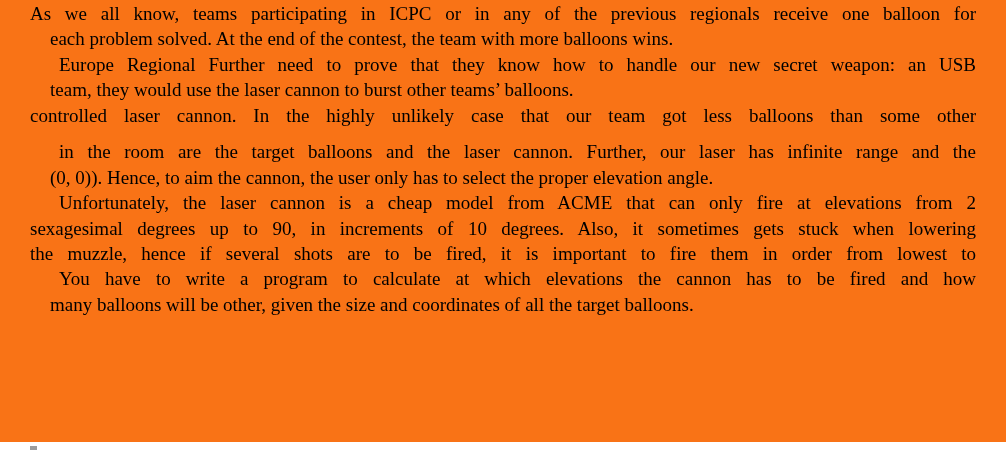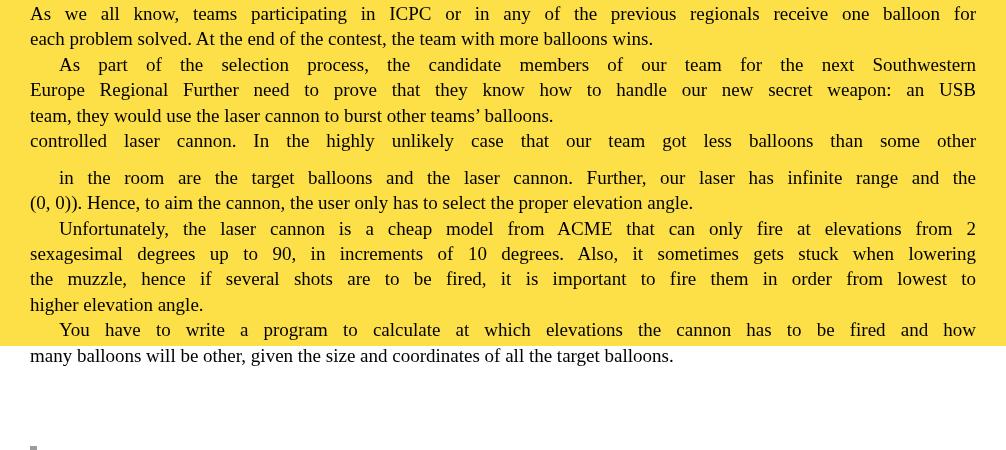--- a/index.html
+++ b/index.html
@@ -6,22 +6,22 @@
     margin: 0;
     padding: 0;
     width: 1006px;
     height: 450px;
     background: #ffffff;
     overflow: hidden;
   }
   .page {
     position: relative;
     width: 1006px;
-    height: 346px;
-    background: #fde047;
+    height: 442px;
+    background: #f97316;
     font-family: "Liberation Serif", "DejaVu Serif", serif;
     color: #000000;
   }
   .text-column {
     position: absolute;
     left: 30px;
     top: 1px;
     width: 946px;
     font-size: 19px;
     line-height: 25.4px;
@@ -36,20 +36,21 @@
   }
   .line {
     height: 25.4px;
     overflow: hidden;
     text-align: justify;
     text-align-last: justify;
   }
   .line.last {
     text-align: center;
     text-align-last: left;
+    margin-left: 20px;
   }
   .para.indent .line:first-child {
     text-indent: 29px;
   }
   
   .heading-fragment {
     position: absolute;
     left: 30px;
     top: 446px;
     width: 7px;
@@ -60,34 +61,32 @@
 </head>
 <body>
 
 <div class="page">
   <div class="text-column" id="text-column">
       <div class="para">
         <div class="line">As we all know, teams participating in ICPC or in any of the previous regionals receive one balloon for</div>
         <div class="line last">each problem solved. At the end of the contest, the team with more balloons wins.</div>
       </div>
       <div class="para indent">
-        <div class="line">As part of the selection process, the candidate members of our team for the next Southwestern</div>
         <div class="line">Europe Regional Further need to prove that they know how to handle our new secret weapon: an USB</div>
         <div class="line last">team, they would use the laser cannon to burst other teams’ balloons.</div>
         <div class="line">controlled laser cannon. In the highly unlikely case that our team got less balloons than some other</div>
       </div>
       <div class="para indent space-before">
         <div class="line">in the room are the target balloons and the laser cannon. Further, our laser has infinite range and the</div>
         <div class="line last">(0, 0)). Hence, to aim the cannon, the user only has to select the proper elevation angle.</div>
       </div>
       <div class="para indent">
         <div class="line">Unfortunately, the laser cannon is a cheap model from ACME that can only fire at elevations from 2</div>
         <div class="line">sexagesimal degrees up to 90, in increments of 10 degrees. Also, it sometimes gets stuck when lowering</div>
         <div class="line">the muzzle, hence if several shots are to be fired, it is important to fire them in order from lowest to</div>
-        <div class="line last">higher elevation angle.</div>
       </div>
       <div class="para indent">
         <div class="line">You have to write a program to calculate at which elevations the cannon has to be fired and how</div>
         <div class="line last">many balloons will be other, given the size and coordinates of all the target balloons.</div>
       </div>
     </div>
   <div class="heading-fragment"></div>
 </div>
 
 </body></html>

